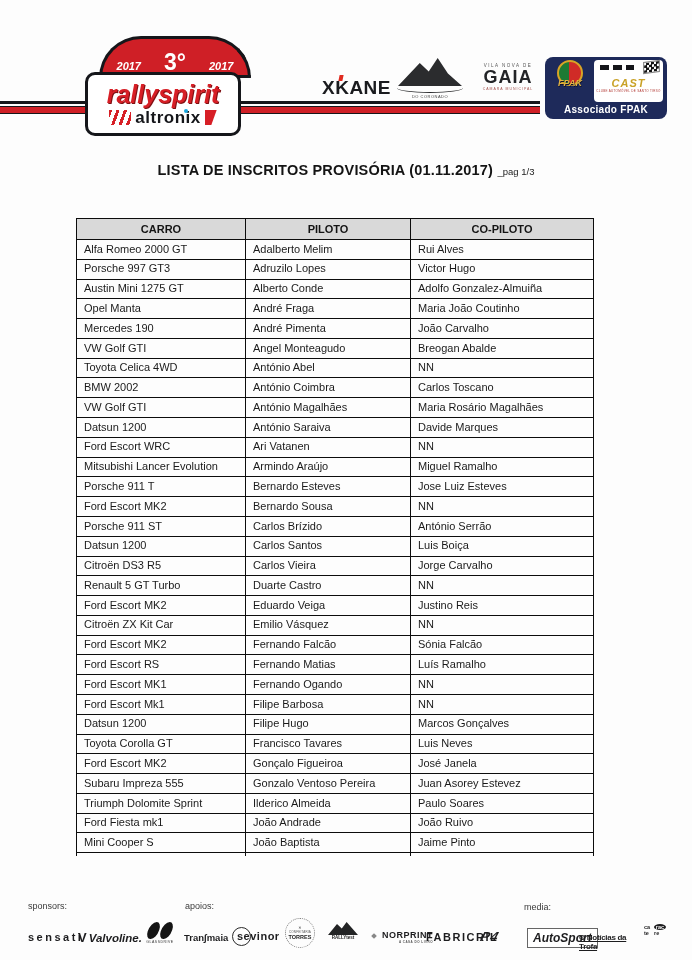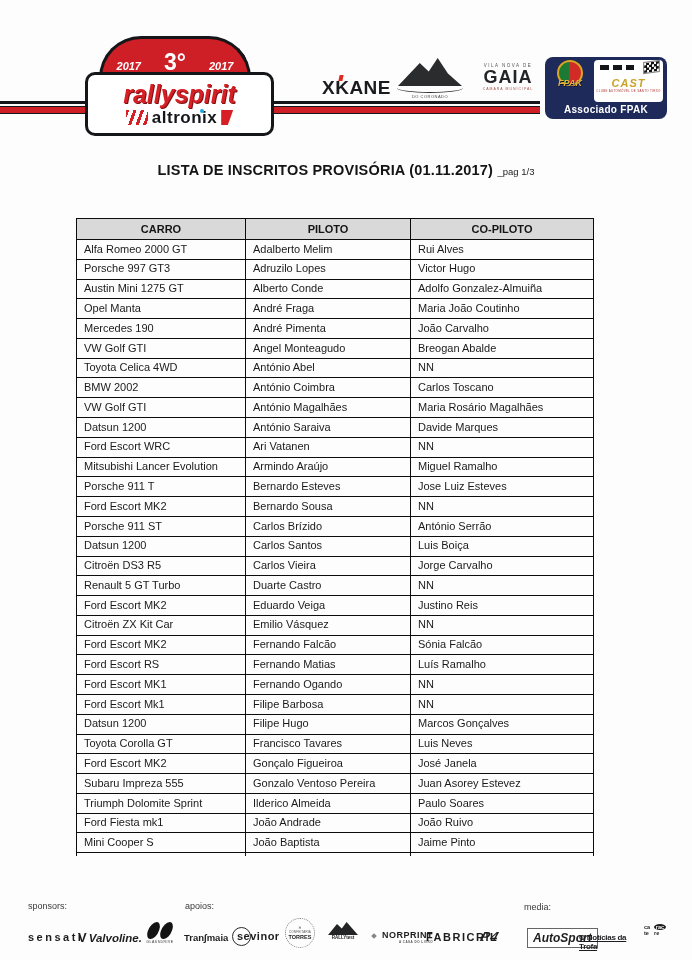--- a/index.html
+++ b/index.html
@@ -12,21 +12,21 @@
   .stripe .gap{height:2px;}
   .stripe .b2{height:6px;background:#cf1f26;border-top:1px solid #15161a;border-bottom:1px solid #15161a;}
 
   
   .rs-logo{position:absolute;left:85px;top:36px;width:182px;height:100px;z-index:3;}
   .rs-dome{position:absolute;left:14px;top:0;width:152px;height:42px;background:#cf1f26;
            border:3px solid #15161a;border-radius:80px 80px 0 0;display:flex;align-items:flex-end;
            justify-content:center;gap:23px;box-sizing:border-box;padding-bottom:2px;}
   .rs-dome .yr{color:#fff;font-style:italic;font-weight:bold;font-size:11px;line-height:14px;}
   .rs-dome .ed{color:#fff;font-weight:bold;font-size:23px;line-height:22px;}
-  .rs-box{position:absolute;left:0;top:36px;width:189px;height:64px;background:#fff;
+  .rs-box{position:absolute;left:0;top:36px;width:156px;height:64px;background:#fff;
           border:3px solid #15161a;border-radius:10px;box-sizing:border-box;z-index:2;
           display:flex;flex-direction:column;align-items:center;justify-content:center;}
   .rs-name{color:#d71f26;font-style:italic;font-weight:900;font-size:25px;line-height:26px;
            letter-spacing:0px;text-shadow:1px 1px 0 #7e1013;}
   .rs-band{display:flex;align-items:center;gap:4px;margin-top:1px;}
   .rs-stripes{width:22px;height:15px;background:repeating-linear-gradient(110deg,#d71f26 0 3px,transparent 3px 7px);}
   .rs-sub{position:relative;font-weight:900;font-size:17px;letter-spacing:0.5px;color:#15161a;}
   .rs-sub::after{content:'';position:absolute;right:13px;top:1px;width:4px;height:4px;border-radius:50%;background:#19a6df;}
   .rs-wedge{width:12px;height:15px;background:#d71f26;clip-path:polygon(0 0,100% 0,55% 100%,0 100%);}
 

